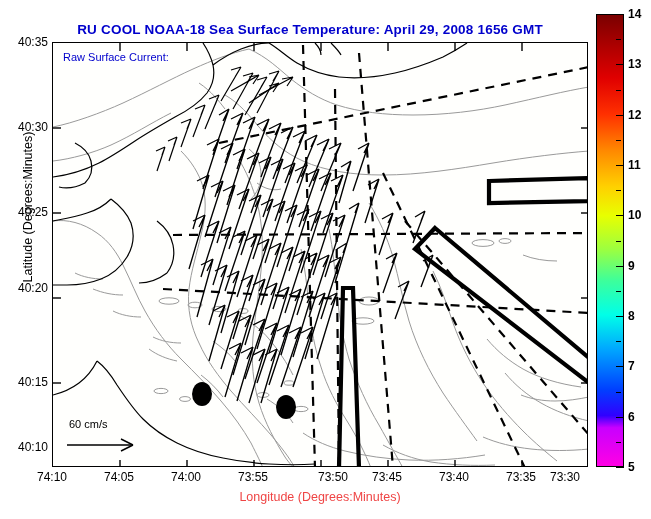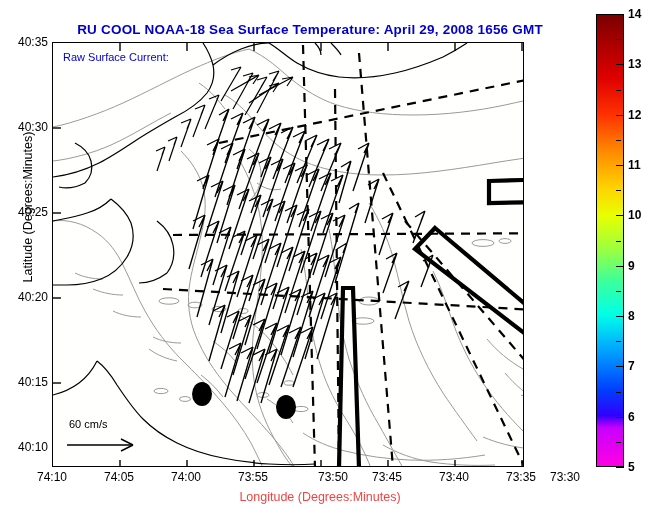--- a/index.html
+++ b/index.html
@@ -7,21 +7,21 @@
        font-family:"Liberation Sans",sans-serif;}
 
   #stage{position:absolute;left:0;top:0;width:651px;height:519px;background:#fff;}
 
   
   .title{position:absolute;left:0;top:22px;width:620px;text-align:center;
          color:#0000cc;font-weight:bold;font-size:13.5px;letter-spacing:.2px;
          white-space:nowrap;}
 
   
-  .plot-frame{position:absolute;left:52px;top:42px;width:472px;height:425px;
+  .plot-frame{position:absolute;left:52px;top:42px;width:536px;height:425px;
               border:1.5px solid #000;background:#5eead4;box-sizing:border-box;}
   .plot-clip{position:absolute;left:0;top:0;width:100%;height:100%;overflow:hidden;}
 
   
   .inplot-legend{position:absolute;left:10px;top:6px;color:#0000cc;
                  font-size:11px;font-weight:normal;line-height:16px;white-space:nowrap;}
 
   
   .scalebar{position:absolute;left:8px;bottom:14px;width:120px;height:34px;}
   .scalebar .sb-label{position:absolute;left:8px;top:0;font-size:11px;color:#000;white-space:nowrap;}
@@ -319,21 +319,21 @@
   <div class="xtick" style="left:253px">73:55</div>
   <div class="xtick" style="left:333px">73:50</div>
   <div class="xtick" style="left:387px">73:45</div>
   <div class="xtick" style="left:454px">73:40</div>
   <div class="xtick" style="left:521px">73:35</div>
   <div class="xtick" style="left:565px">73:30</div>
 
   <div class="ytick" style="top:42px">40:35</div>
   <div class="ytick" style="top:127px">40:30</div>
   <div class="ytick" style="top:212px">40:25</div>
-  <div class="ytick" style="top:297px">40:20</div>
+  <div class="ytick" style="top:288px">40:20</div>
   <div class="ytick" style="top:382px">40:15</div>
   <div class="ytick" style="top:447px">40:10</div>
 
   <div class="xaxis-label">Longitude (Degrees:Minutes)</div>
   <div class="yaxis-label">Latitude (Degrees:Minutes)</div>
 
   <div class="cbar"></div>
 
   <div class="cbar-tick right" style="top:14px"></div>
   <div class="cbar-tick right" style="top:64.3px"></div>

